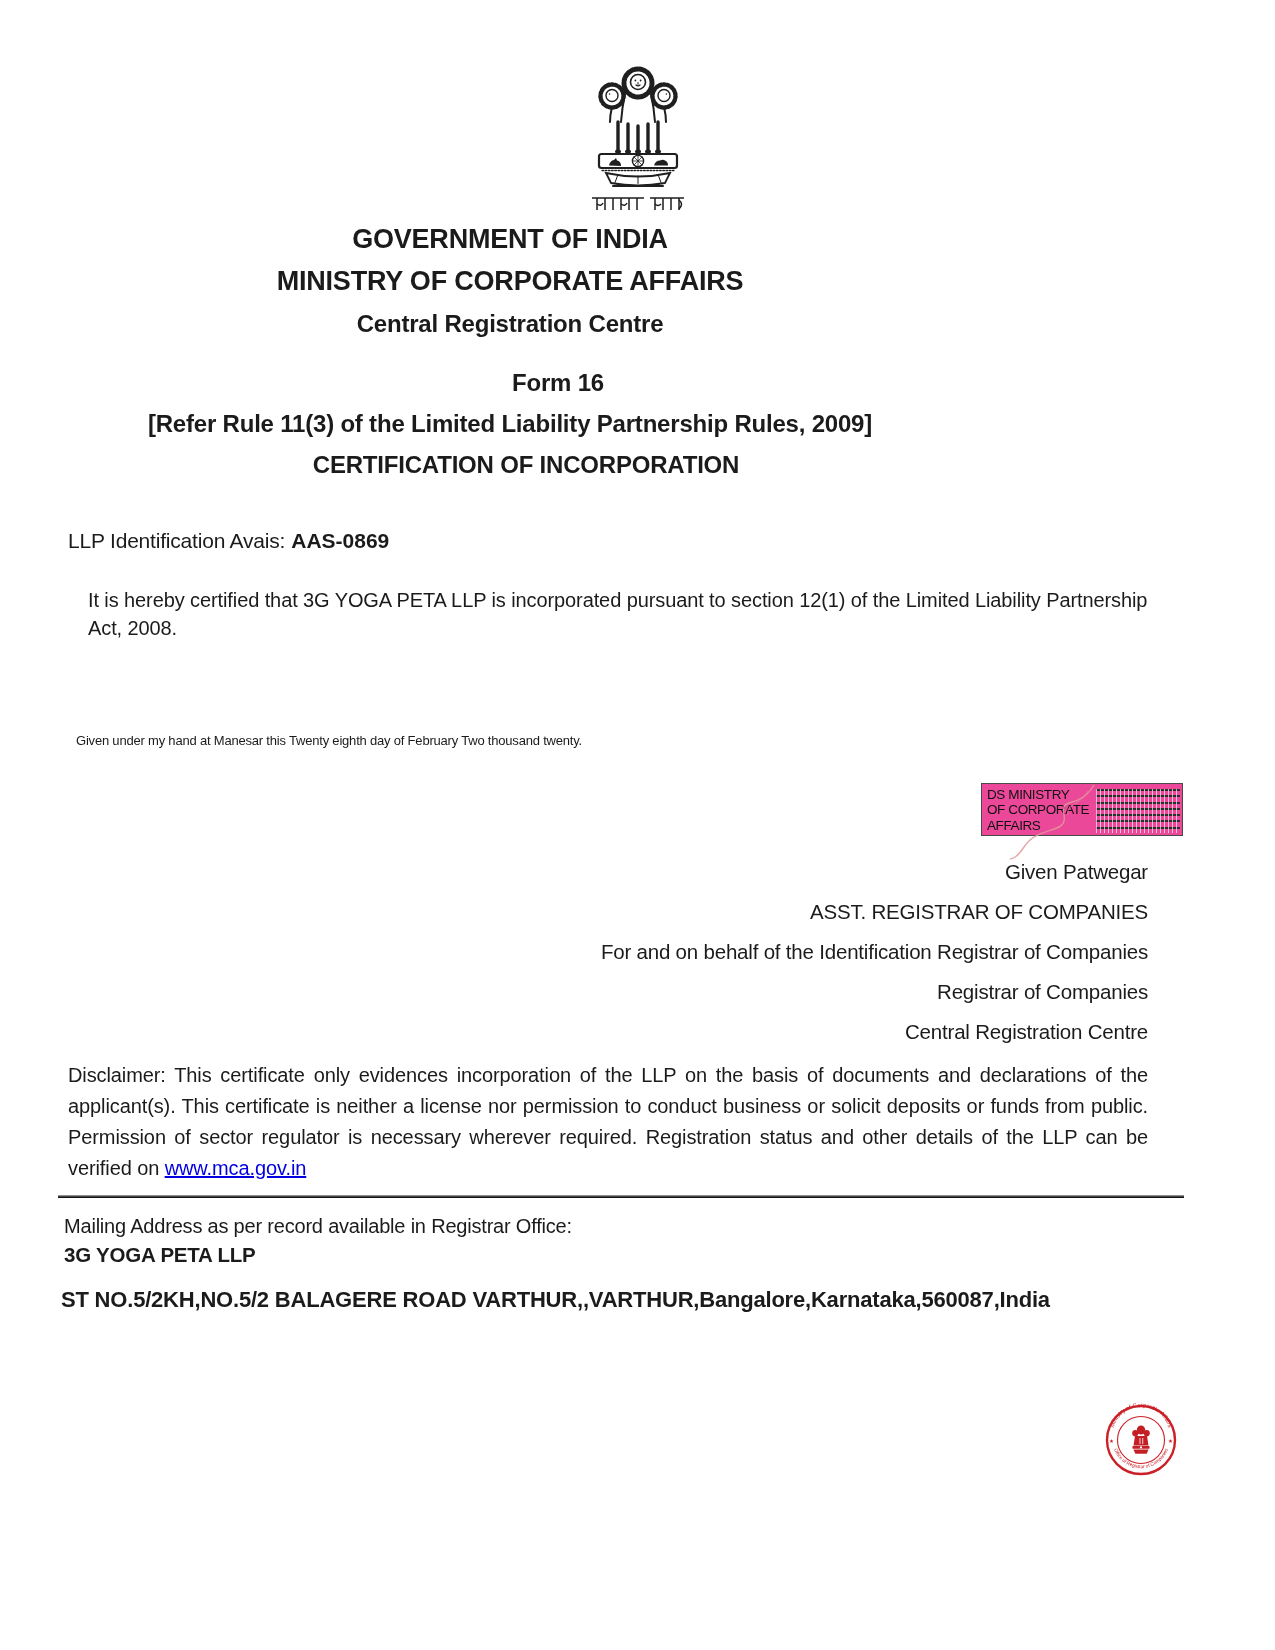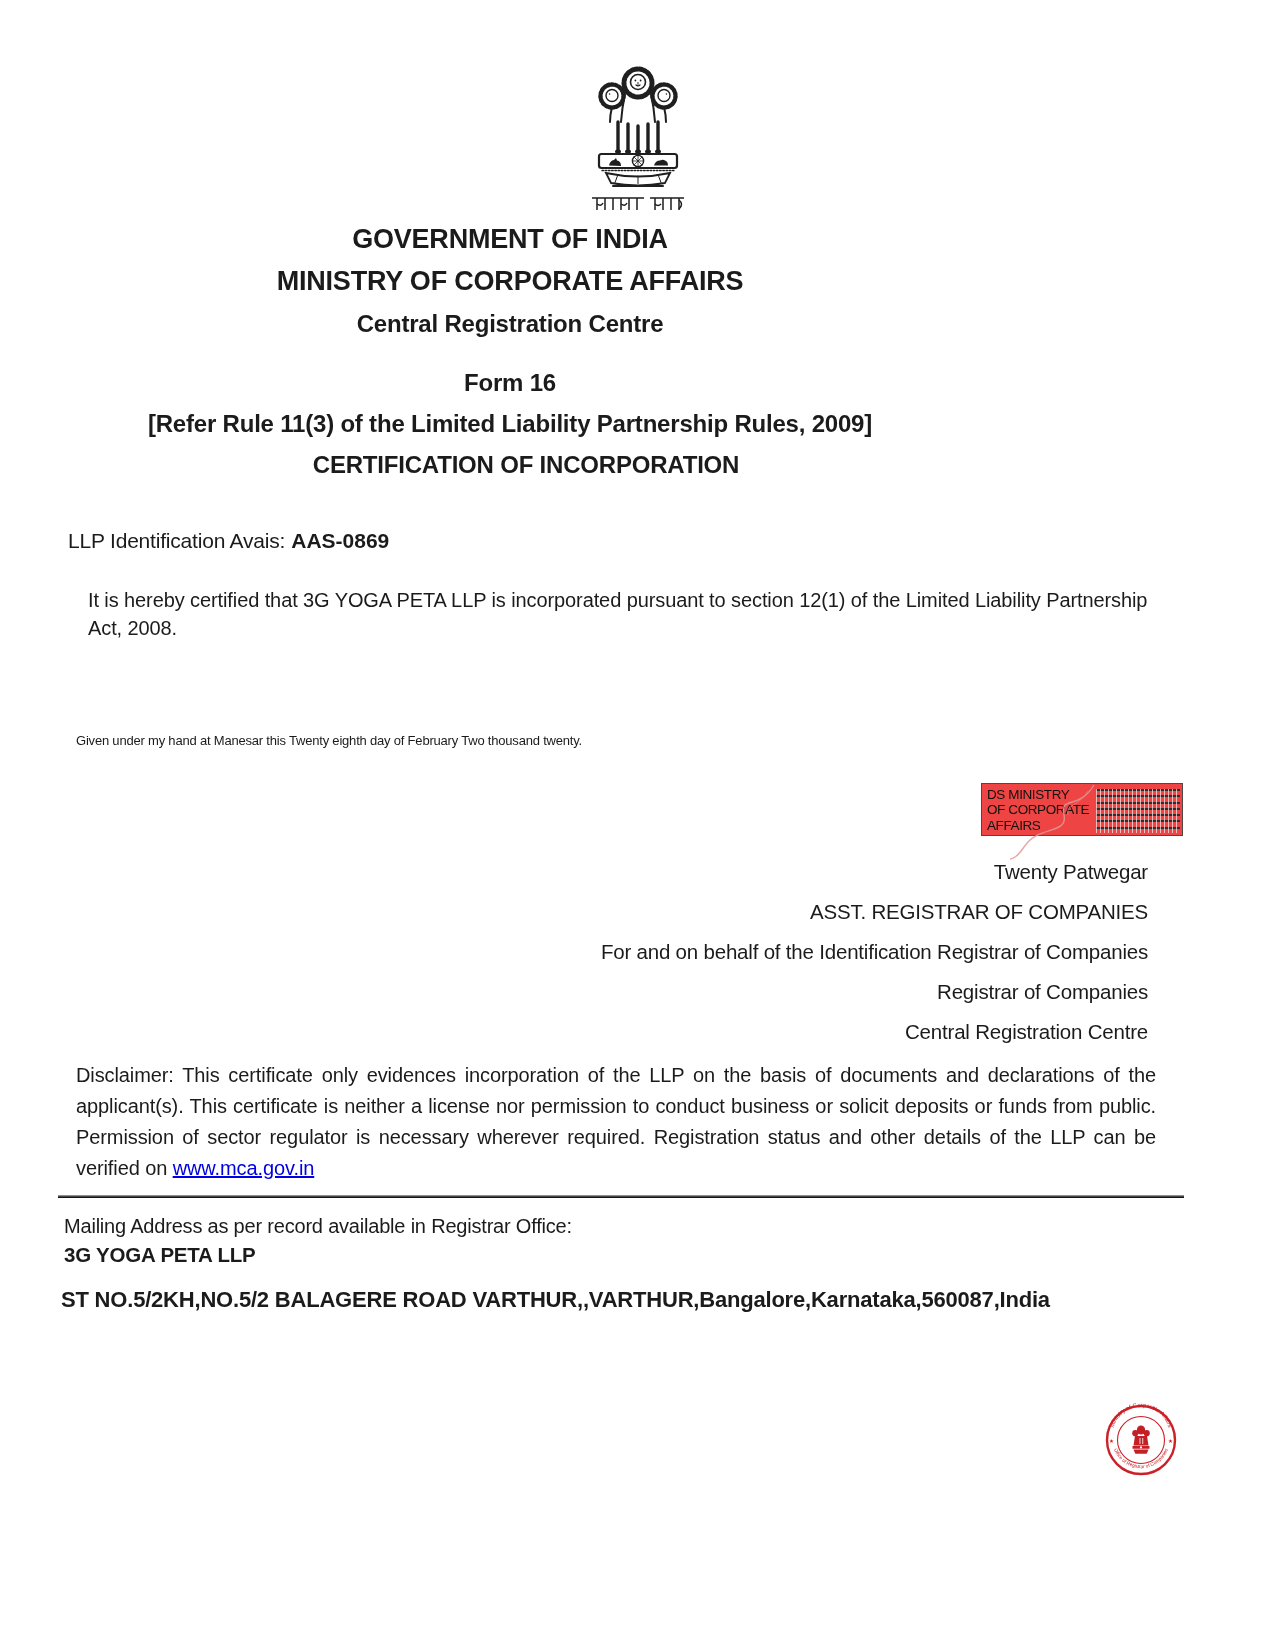--- a/index.html
+++ b/index.html
@@ -11,33 +11,33 @@
   .centerline{left:0;width:1020px;text-align:center;font-weight:bold;}
   .t27{font-size:27px;letter-spacing:-0.2px;}
   .t24{font-size:24px;letter-spacing:-0.2px;}
   .emblem-wrap{top:62px;left:0;width:1275px;display:flex;flex-direction:column;align-items:center;}
   .llp-line{top:529px;left:68px;font-size:21px;letter-spacing:-0.2px;}
   .llp-line b{margin-left:6px;letter-spacing:0;}
   .bodypara{top:571px;left:72px;width:1062px;font-size:20px;line-height:27.5px;letter-spacing:-0.1px;margin:16px;}
   .givenline{top:733px;left:76px;font-size:13px;letter-spacing:-0.2px;}
   .ds-box{
     top:783px;left:981px;width:202px;height:53px;border:1px solid #4a4a4a;
-    display:flex;gap:5px;padding:3px 2px 3px 5px;box-sizing:border-box;background:#ef4444;
+    display:flex;gap:5px;padding:3px 2px 3px 5px;box-sizing:border-box;background:#ec4899;
   }
   .ds-text{width:104px;font-size:13.5px;line-height:15.4px;letter-spacing:-0.4px;color:#111;}
   .ds-micro{
     width:84px;height:44px;margin-top:2px;
     background:
       repeating-linear-gradient(90deg, rgba(255,255,255,.65) 0 1px, transparent 1px 4px),
       repeating-linear-gradient(180deg,#2e2e2e 0 2px, transparent 2px 6.3px);
   }
   .flourish{top:781px;left:990px;width:130px;height:85px;pointer-events:none;}
   .signatory{top:852px;right:127px;text-align:right;font-size:20.5px;letter-spacing:-0.2px;}
   .signatory div{height:40px;line-height:40px;}
-  .disclaimer{top:1060px;left:76px;width:1080px;font-size:20px;line-height:31px;text-align:justify;letter-spacing:-0.1px;margin:0;}
+  .disclaimer{top:1060px;left:68px;width:1080px;font-size:20px;line-height:31px;text-align:justify;letter-spacing:-0.1px;margin:0;}
   .mca-link{color:#0000e0;text-decoration:underline;cursor:pointer;}
   .divider{top:1195px;left:58px;width:1126px;height:3px;background:linear-gradient(180deg,#b5b5b5 0%,#3a3a3a 55%,#000 100%);}
   .mail-label{top:1215px;left:64px;font-size:20px;letter-spacing:-0.2px;}
   .mail-company{top:1243px;left:64px;font-size:20.5px;font-weight:bold;letter-spacing:-0.2px;}
   .mail-address{top:1287px;left:61px;font-size:22px;font-weight:bold;letter-spacing:-0.2px;}
   .seal{top:1400px;left:1101px;}
 </style>
 </head>
 <body>
 
@@ -115,21 +115,21 @@
             <path d="M65,10 q3,3 6,0"></path>
         </g>
       </g>
     </svg>
   </div>
 
   <div class="abs centerline t27" style="top:224px;">GOVERNMENT OF INDIA</div>
   <div class="abs centerline t27" style="top:266px;">MINISTRY OF CORPORATE AFFAIRS</div>
   <div class="abs centerline t24" style="top:310px;">Central Registration Centre</div>
 
-  <div class="abs centerline t24" style="top:369px;">Form 16</div>
+  <div class="abs centerline t24" style="top:369px;margin-left:48px;">Form 16</div>
   <div class="abs centerline t24" style="top:410px;">[Refer Rule 11(3) of the Limited Liability Partnership Rules, 2009]</div>
   <div class="abs centerline t24" style="top:451px;padding-left:16px;">CERTIFICATION OF INCORPORATION</div>
 
   <div class="abs llp-line">
     <span>LLP Identification Avais:</span><b>AAS-0869</b>
   </div>
 
   <p class="abs bodypara">It is hereby certified that 3G YOGA PETA LLP is incorporated pursuant to section 12(1) of the Limited Liability Partnership Act, 2008.</p>
   <div class="abs givenline">Given under my hand at Manesar this Twenty eighth day of February Two thousand twenty.</div>
 
@@ -142,21 +142,21 @@
     <div class="ds-micro"></div>
   </div>
   <svg class="abs flourish" viewBox="0 0 130 85">
     <g fill="none" stroke="#e09a9a" stroke-width="1.4" opacity="0.85">
       <path d="M104,4 C88,30 70,14 74,34 C78,54 48,44 34,66 C28,75 24,78 20,78"></path>
       <path d="M98,10 C86,28 76,22 78,34" stroke-width="0.9" opacity="0.7"></path>
     </g>
   </svg>
 
   <div class="abs signatory">
-    <div>Twenty Patwegar</div>
+    <div>Given Patwegar</div>
     <div>ASST. REGISTRAR OF COMPANIES</div>
     <div>For and on behalf of the Identification Registrar of Companies</div>
     <div>Registrar of Companies</div>
     <div>Central Registration Centre</div>
   </div>
 
   <p class="abs disclaimer"><span>Disclaimer: This certificate only evidences incorporation of the LLP on the basis of documents and declarations of the applicant(s). This certificate is neither a license nor permission to conduct business or solicit deposits or funds from public. Permission of sector regulator is necessary wherever required. Registration status and other details of the LLP can be verified on </span><a class="mca-link">www.mca.gov.in</a></p>
 
   <div class="abs divider"></div>
 

